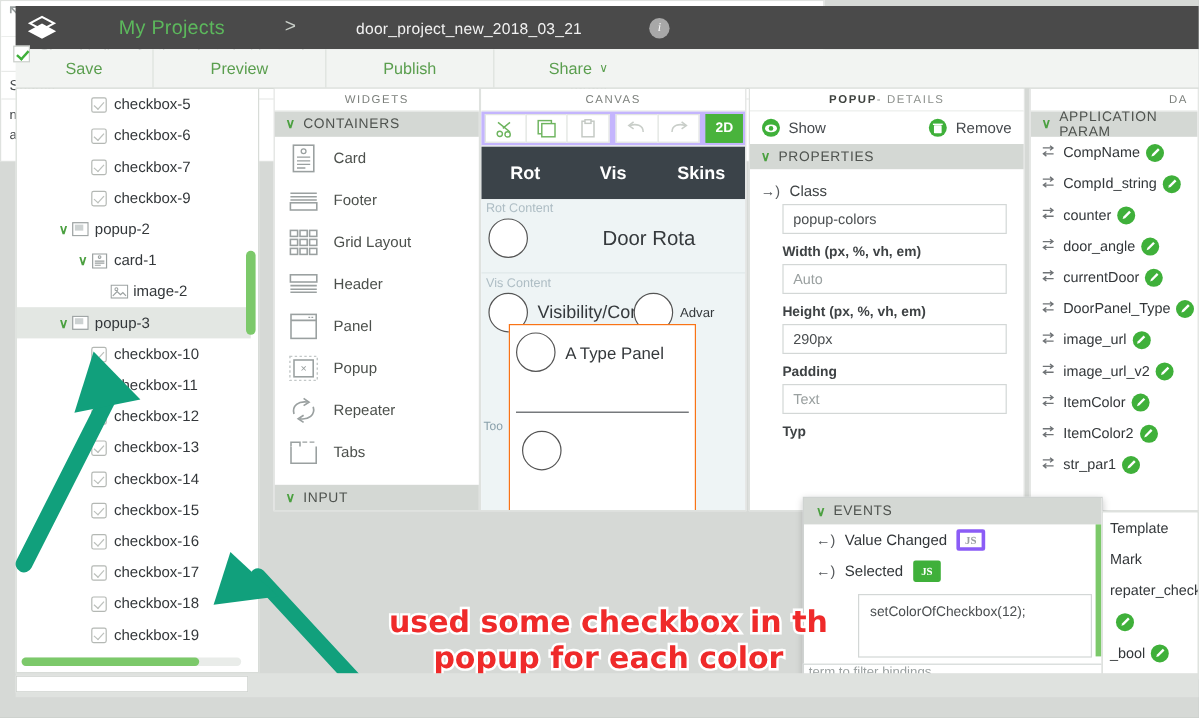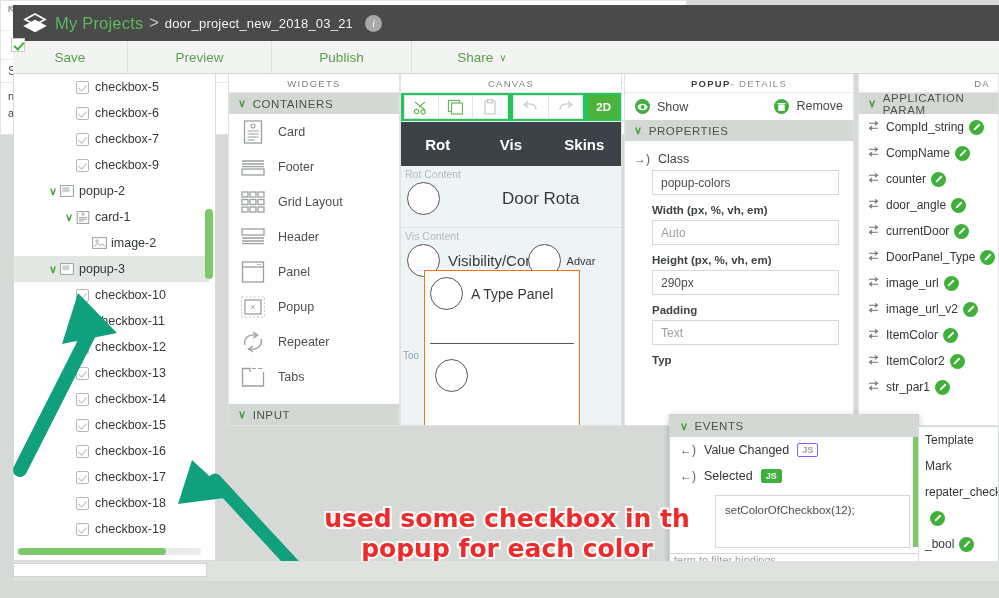--- a/index.html
+++ b/index.html
@@ -7,21 +7,21 @@
     width: 999px; height: 598px;
     overflow: hidden;
     font-family: "Liberation Sans", sans-serif;
     background: #c8ccc9;
   }
   #app { position: relative; width: 999px; height: 598px; background:#d6d9d6; }
 
   
   .topbar {
     position:absolute; left:13px; top:5px; width:986px; height:36px;
-    background:#4a4a4a; display:flex; align-items:center; padding-left:10px;
+    background:#4a4a4a; display:flex; align-items:center; padding-left:10px;gap:44px;
   }
   .logo { width:24px; height:24px; position:relative; flex:0 0 auto; margin-right:8px; }
   .logo svg { display:block; }
   .crumb-link { color:#5cb85c; font-size:16.5px; letter-spacing:.2px; }
   .crumb-sep { color:#c9cfc9; font-size:16px; margin:0 6px; }
   .crumb-cur { color:#f2f2f2; font-size:13px; letter-spacing:.2px; }
   .info-badge {
     width:17px;height:17px;border-radius:50%;background:#a8a8a8;color:#fff;
     font-size:10px;display:inline-flex;align-items:center;justify-content:center;
     margin-left:12px; font-style:italic; font-family:"Liberation Serif", serif;
@@ -85,21 +85,21 @@
   #widgets-panel { left:228px; top:74px; width:172px; height:352px;
     border:1px solid #dfe2df; border-top:none; }
   .wrow { height:35px; display:flex; align-items:center; padding-left:11px;
     font-size:12.5px; color:#4c504c; }
   .wicon { width:26px;height:26px;margin-right:12px;flex:0 0 auto; }
 
   
   #canvas-panel { left:400px; top:74px; width:222px; height:352px;
     border:1px solid #dfe2df; border-top:none; overflow:hidden; }
   .canvas-toolbar { height:29px; display:flex; align-items:center; gap:0; padding:2px 3px;
-    background:#22c55e; border-bottom:1px solid #edefed;}
+    background:#c4b5fd; border-bottom:1px solid #edefed;}
   .tbtn { width:37px;height:24px;border:1px solid #e2e5e2;background:#fff;
     display:flex;align-items:center;justify-content:center;margin-right:-1px; }
   .tsep { width:7px; }
   .tbtn.d2 { background:#49b33c; color:#fff; font-size:11.5px; font-weight:bold;
     border-color:#49b33c; width:32px; }
   .canvas-body { position:relative; height:323px; background:#eef3f4; overflow:hidden; }
   .tabbar { height:44px; background:#3b4349; display:flex; align-items:center; }
   .tabbar span { flex:1; text-align:center; color:#fff; font-size:15px; font-weight:bold; }
   .cv-sec { position:relative; background:#eef4f5; border-bottom:1px solid #dde4e6; }
   .cv-lbl { color:#aebdc4; font-size:10.5px; padding:2px 0 0 4px; }
@@ -157,22 +157,22 @@
   .bind-row .c2 { line-height:17px; }
 
   
   #events-panel { position:absolute; left:669px; top:414px; width:250px; height:154px;
     background:#fff; border:1px solid #cfd3d1; box-shadow:0 2px 6px rgba(0,0,0,.22); overflow:hidden; }
   .ev-hdr { height:22px; background:#d4d8d4; display:flex; align-items:center;
     padding-left:10px; font-size:11.5px; color:#4f534f; letter-spacing:.5px; }
   .ev-row { height:26px; display:flex; align-items:center; padding-left:10px;
     font-size:12.5px; color:#33373a; }
   .ev-ico { color:#55595c; font-size:12px; margin-right:8px; }
-  .js-chip { border:1px solid #8b5cf6; color:#9aa0a0; font-size:9px; font-weight:bold;
-    padding:1px 4px; border-radius:2px; margin-left:8px; background:#fff; }
+  .js-chip { border:3px solid #8b5cf6; color:#9aa0a0; font-size:9px; font-weight:bold;
+    padding:1px 4px; border-radius:2px; margin-left:8px; background:#fff;font-family:Liberation Serif, serif; }
   .js-chip.on { background:#3fb03a; color:#fff; border-color:#3fb03a; }
   .ev-code { margin:6px 8px 0 45px; height:53px; border:1px solid #d3d7d6; background:#fff;
     font-size:11.5px; color:#4a4e50; padding:8px 0 0 9px; }
   .ev-scroll { position:absolute; right:0; top:22px; width:5px; height:110px; background:#7cc96a; }
 
   
   #frag-panel { position:absolute; left:918px; top:426px; width:81px; height:140px;
     background:#fff; border:1px solid #d7dbd7; overflow:hidden; }
   .frag-row { height:26px; display:flex; align-items:center; font-size:12px; color:#33373a; }
 
@@ -517,21 +517,21 @@
         <i> - DETAILS</i>
     </div>
     <div class="show-remove">
       <span class="grn-ico">
         <svg width="11" height="8" viewBox="0 0 11 8">
             <ellipse cx="5.5" cy="4" rx="5" ry="3.3" fill="#fff"></ellipse>
             <circle cx="5.5" cy="4" r="1.9" fill="#3fb03a"></circle>
           </svg>
       </span>
       <span>Show</span>
-      <span style="margin-left:auto;display:inline-flex;">
+      <span style="margin-left:auto;display:inline-flex;align-items:center;">
         <span class="grn-ico">
           <svg width="9" height="10" viewBox="0 0 9 10">
               <rect x="1.3" y="2.4" width="6.4" height="6.6" rx="0.6" fill="#fff"></rect>
               <rect x="0.4" y="1" width="8.2" height="1.2" fill="#fff"></rect>
             </svg>
         </span>
         <span>Remove</span>
       </span>
     </div>
     <div class="section-hdr">
@@ -570,33 +570,33 @@
     <div class="section-hdr">
       <span class="chev">∨</span>
       <span>APPLICATION PARAM</span>
     </div>
     <div id="param-list">
         <div class="prow">
           <span class="sico"><svg width="13" height="12" viewBox="0 0 13 12">
               <path d="M2 3.3h8M8 1.4 L10.5 3.3 L8 5.2" fill="none" stroke="#6f7376" stroke-width="1.1"></path>
               <path d="M11 8.2H3M5 6.3 L2.5 8.2 L5 10.1" fill="none" stroke="#6f7376" stroke-width="1.1"></path>
             </svg></span>
+          <span>CompName</span>
+          <span class="pen">
+            <svg width="10" height="10" viewBox="0 0 10 10">
+              <path d="M1.5 8.5 L2.2 6.4 L7 1.6 L8.4 3 L3.6 7.8 Z" fill="#fff"></path>
+            </svg>
+          </span>
+        </div>
+        <div class="prow">
+          <span class="sico"><svg width="13" height="12" viewBox="0 0 13 12">
+              <path d="M2 3.3h8M8 1.4 L10.5 3.3 L8 5.2" fill="none" stroke="#6f7376" stroke-width="1.1"></path>
+              <path d="M11 8.2H3M5 6.3 L2.5 8.2 L5 10.1" fill="none" stroke="#6f7376" stroke-width="1.1"></path>
+            </svg></span>
           <span>CompId_string</span>
-          <span class="pen">
-            <svg width="10" height="10" viewBox="0 0 10 10">
-              <path d="M1.5 8.5 L2.2 6.4 L7 1.6 L8.4 3 L3.6 7.8 Z" fill="#fff"></path>
-            </svg>
-          </span>
-        </div>
-        <div class="prow">
-          <span class="sico"><svg width="13" height="12" viewBox="0 0 13 12">
-              <path d="M2 3.3h8M8 1.4 L10.5 3.3 L8 5.2" fill="none" stroke="#6f7376" stroke-width="1.1"></path>
-              <path d="M11 8.2H3M5 6.3 L2.5 8.2 L5 10.1" fill="none" stroke="#6f7376" stroke-width="1.1"></path>
-            </svg></span>
-          <span>CompName</span>
           <span class="pen">
             <svg width="10" height="10" viewBox="0 0 10 10">
               <path d="M1.5 8.5 L2.2 6.4 L7 1.6 L8.4 3 L3.6 7.8 Z" fill="#fff"></path>
             </svg>
           </span>
         </div>
         <div class="prow">
           <span class="sico"><svg width="13" height="12" viewBox="0 0 13 12">
               <path d="M2 3.3h8M8 1.4 L10.5 3.3 L8 5.2" fill="none" stroke="#6f7376" stroke-width="1.1"></path>
               <path d="M11 8.2H3M5 6.3 L2.5 8.2 L5 10.1" fill="none" stroke="#6f7376" stroke-width="1.1"></path>

